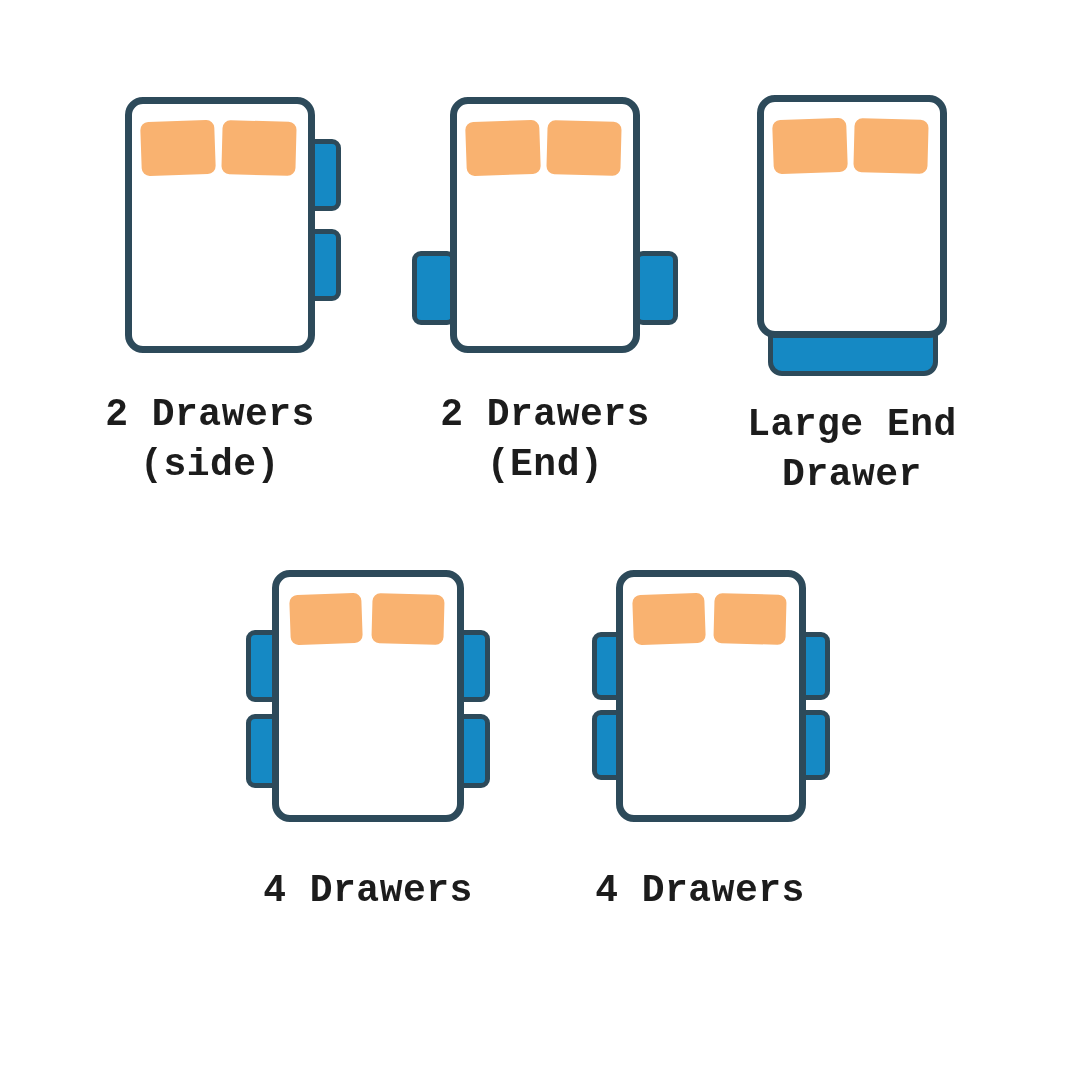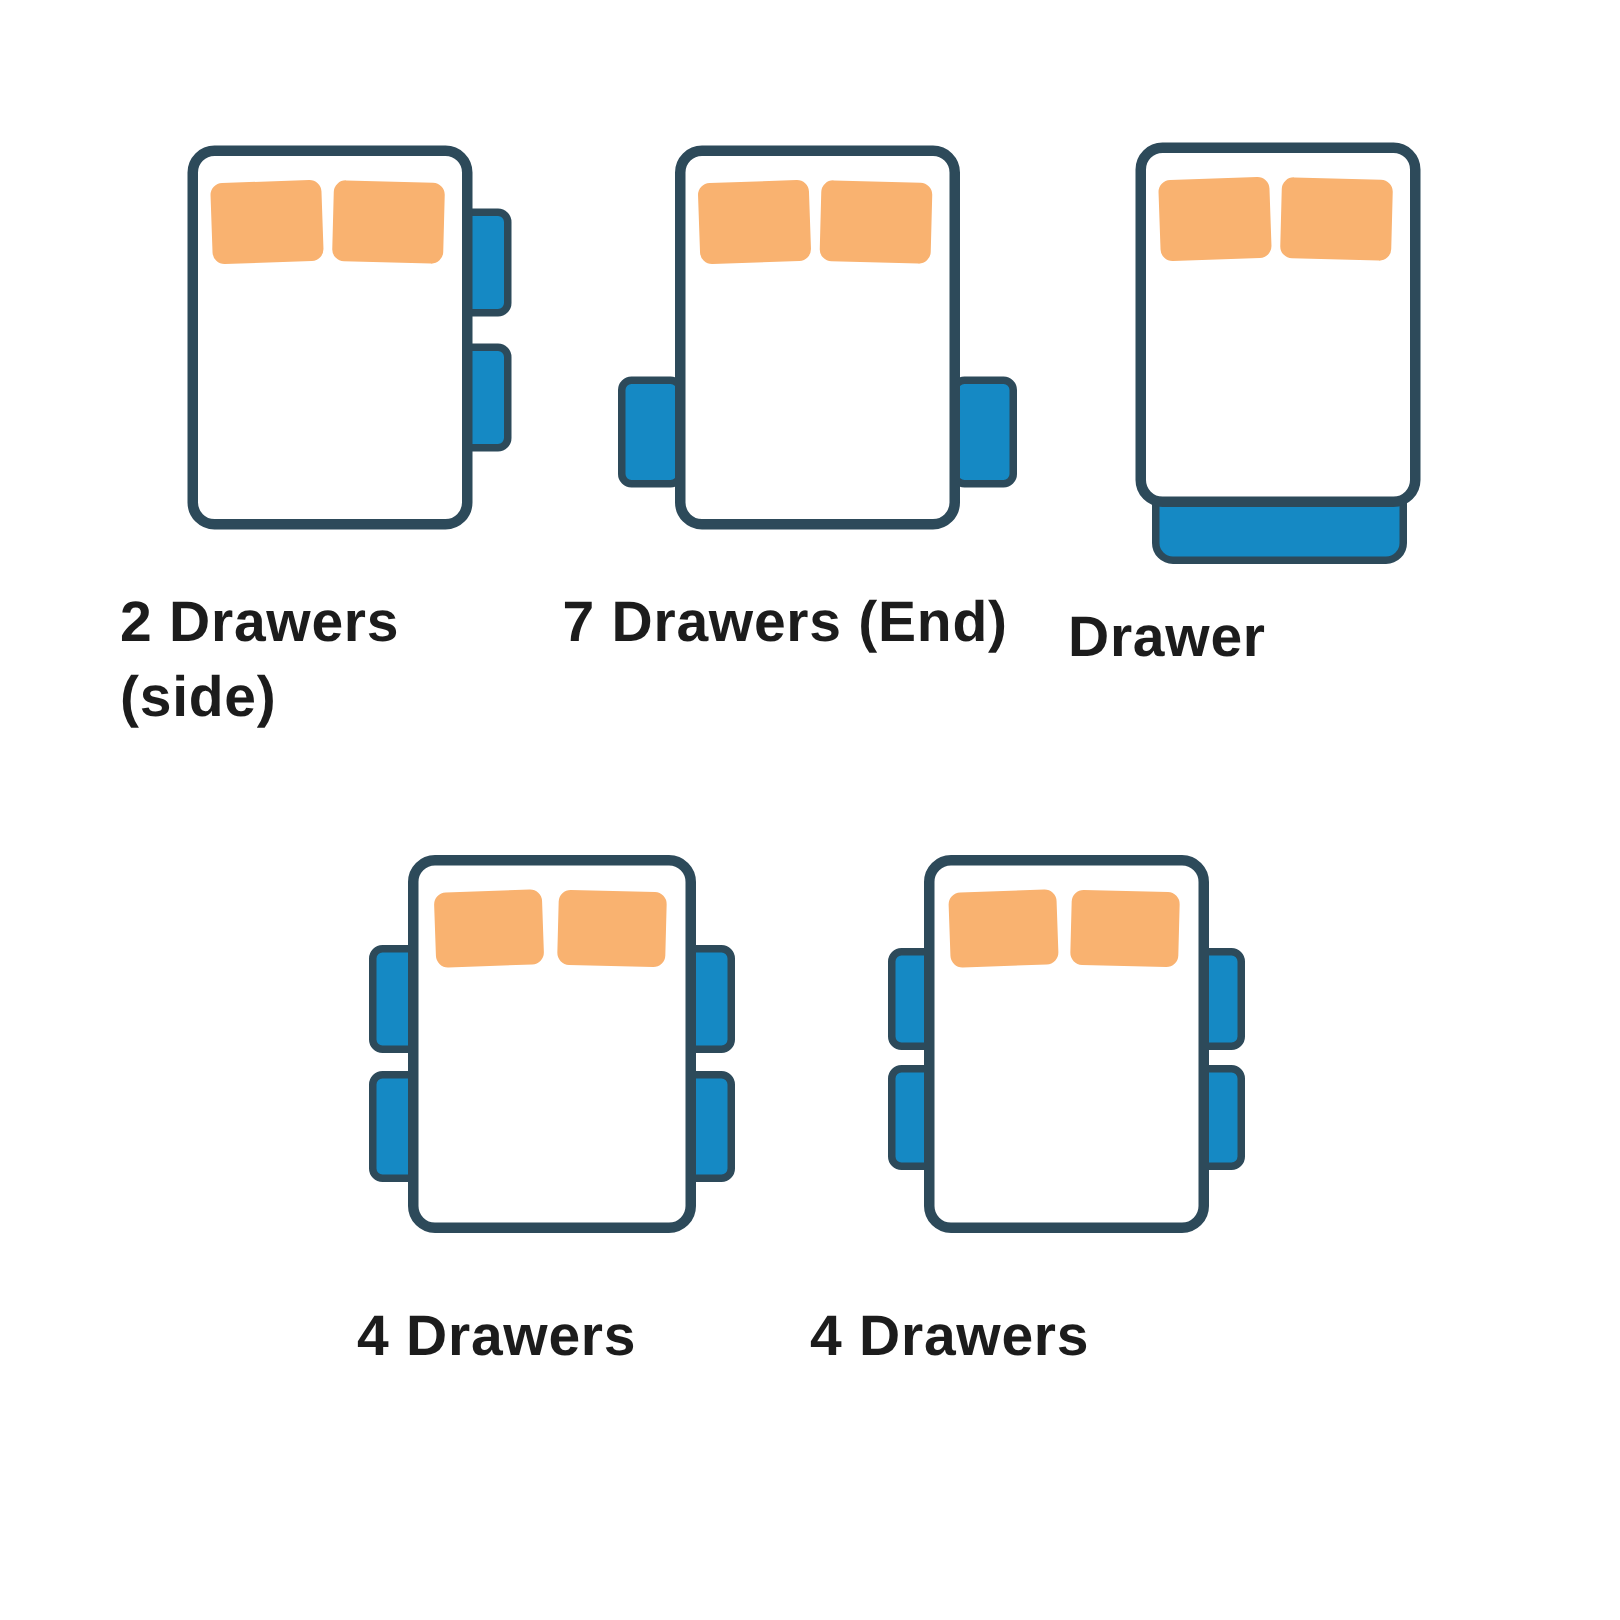--- a/index.html
+++ b/index.html
@@ -36,26 +36,28 @@
     background:var(--drawer);
     border:5px solid var(--outline);
     border-radius:9px;
     z-index:1;
   }
   .drawer.end{
     border-radius:6px 6px 14px 14px;
   }
   .figure-label{
     position:absolute;
+    text-align:center;
     color:var(--text);
     font-size:38px;
     line-height:50px;
     font-weight:600;
     letter-spacing:0.5px;
     z-index:3;
+    font-family:Liberation Mono, monospace;
   }
 </style>
 </head>
 <body>
 
 <div class="canvas">
 
   <div class="drawer" style="left:303px;top:139px;width:38px;height:72px;"></div>
   <div class="drawer" style="left:303px;top:229px;width:38px;height:72px;"></div>
   <div class="bed" style="left:125px;top:97px;width:190px;height:256px;">
@@ -67,29 +69,30 @@
     <div>(side)</div>
   </div>
 
   <div class="drawer" style="left:412px;top:251px;width:44px;height:74px;"></div>
   <div class="drawer" style="left:634px;top:251px;width:44px;height:74px;"></div>
   <div class="bed" style="left:450px;top:97px;width:190px;height:256px;">
     <div class="pillow" style="left:9px;top:17px;width:74px;height:54px;transform:rotate(-2deg);"></div>
     <div class="pillow" style="left:90px;top:17px;width:74px;height:54px;transform:rotate(1.5deg);"></div>
   </div>
   <div class="figure-label" style="left:375px;top:390px;width:340px;">
-    <div>7 Drawers (End)</div>
+    <div>2 Drawers (End)</div>
   </div>
 
   <div class="drawer end" style="left:768px;top:326px;width:170px;height:50px;"></div>
   <div class="bed" style="left:757px;top:95px;width:190px;height:243px;">
     <div class="pillow" style="left:9px;top:17px;width:74px;height:54px;transform:rotate(-2deg);"></div>
     <div class="pillow" style="left:90px;top:17px;width:74px;height:54px;transform:rotate(1.5deg);"></div>
   </div>
   <div class="figure-label" style="left:712px;top:400px;width:280px;">
+    <div>Large End</div>
     <div>Drawer</div>
   </div>
 
   <div class="drawer" style="left:246px;top:630px;width:40px;height:72px;"></div>
   <div class="drawer" style="left:246px;top:714px;width:40px;height:74px;"></div>
   <div class="drawer" style="left:450px;top:630px;width:40px;height:72px;"></div>
   <div class="drawer" style="left:450px;top:714px;width:40px;height:74px;"></div>
   <div class="bed" style="left:272px;top:570px;width:192px;height:252px;">
     <div class="pillow" style="left:11px;top:17px;width:72px;height:50px;transform:rotate(-2deg);"></div>
     <div class="pillow" style="left:93px;top:17px;width:72px;height:50px;transform:rotate(1.5deg);"></div>

